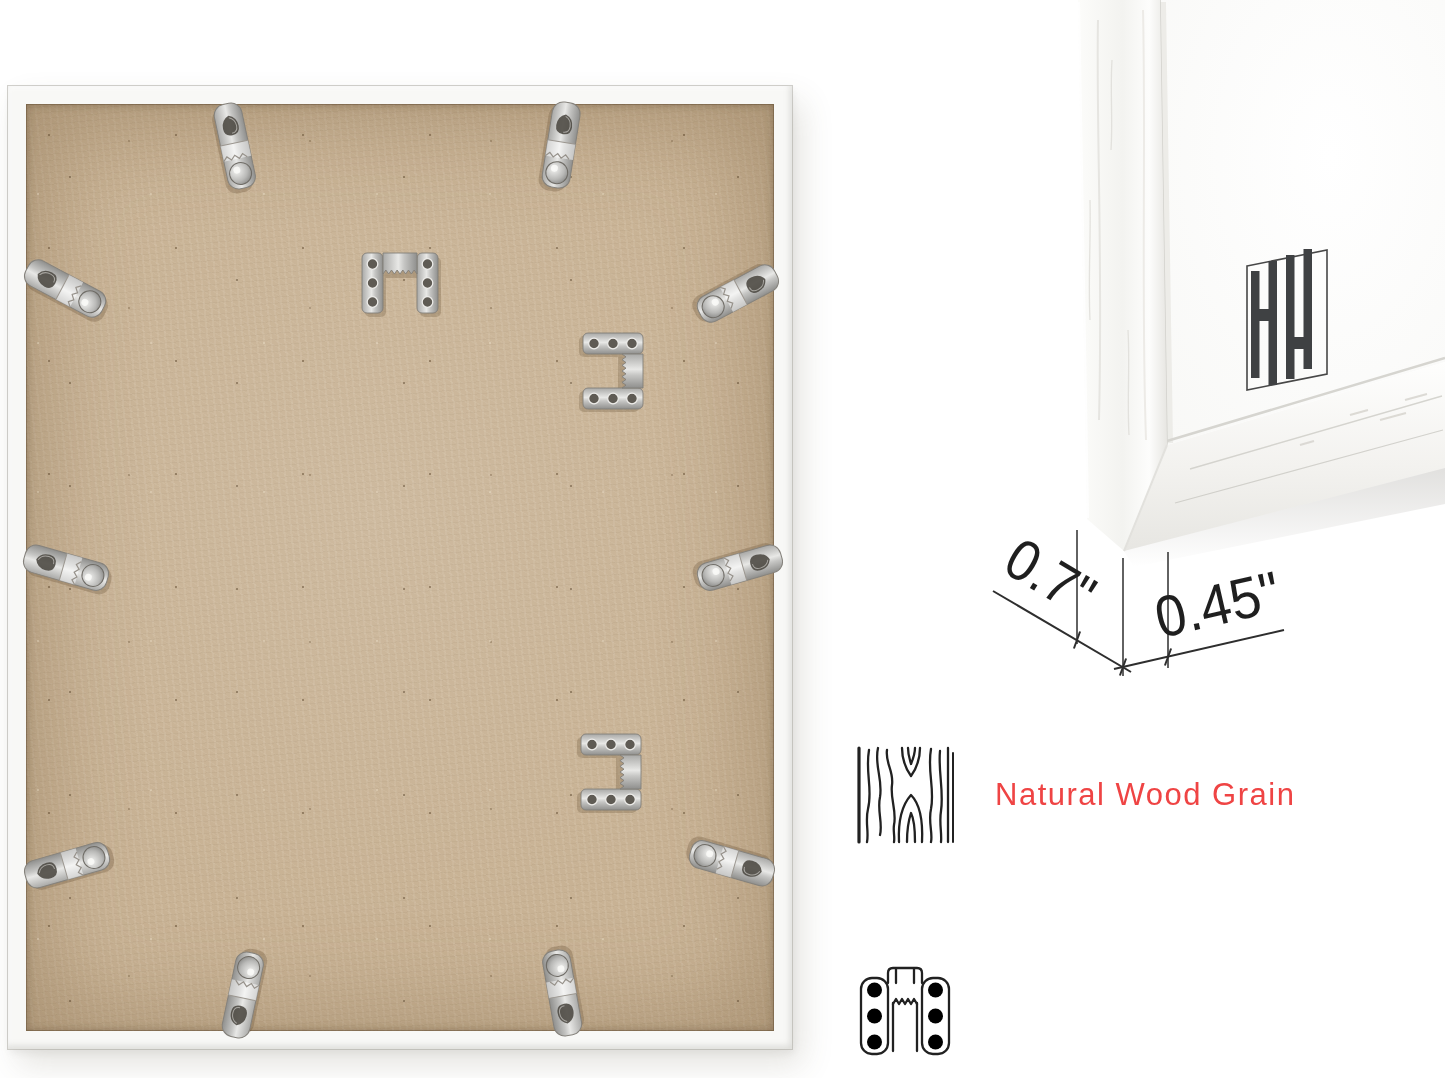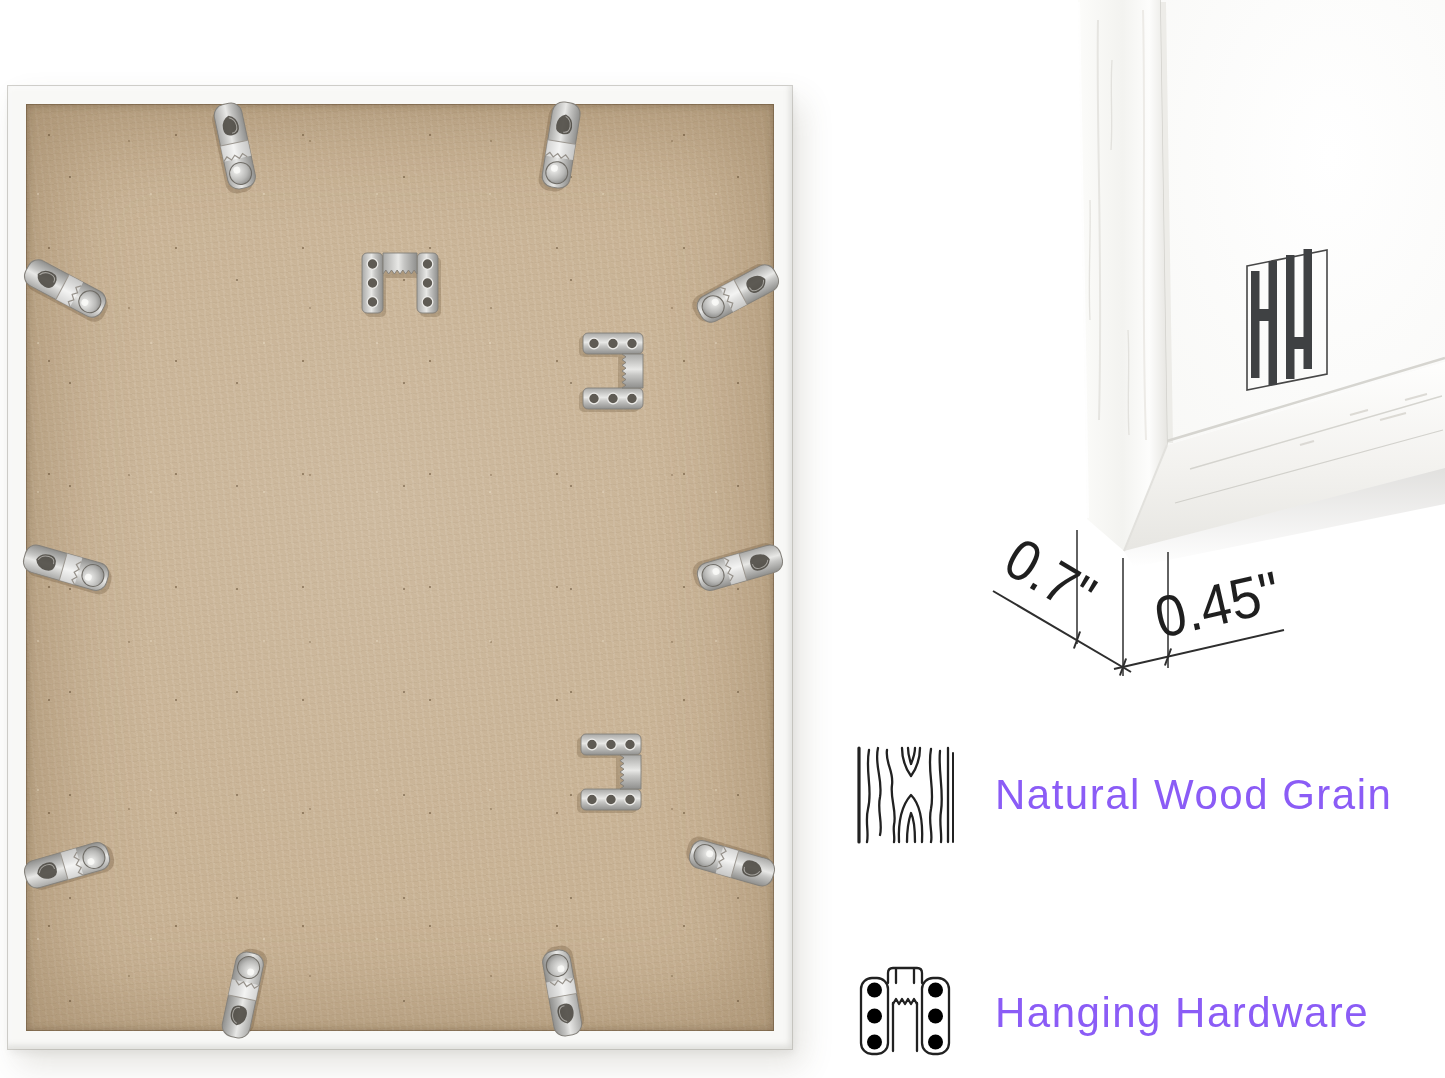--- a/index.html
+++ b/index.html
@@ -41,21 +41,21 @@
   .dims .ext{stroke-width:1.5;}
   .dims .dim{stroke-width:2;}
   .dims .tick{stroke-width:2;}
   .dims text{font-family:"Liberation Sans",sans-serif;font-size:58px;fill:#1f1f1f;font-weight:500;}
 
   
   .feature-row{position:absolute;left:852px;height:100px;display:flex;align-items:center;}
   .ficon{width:106px;height:100px;flex:0 0 auto;}
   .ficon path,.ficon line,.ficon rect,.ficon ellipse{fill:none;stroke:#212121;stroke-width:2.3;
       stroke-linecap:round;stroke-linejoin:round;}
-  .flabel{margin-left:37px;font-size:42px;letter-spacing:1.5px;color:#8b5cf6;white-space:nowrap;}
+  .flabel{margin-left:37px;font-size:31px;letter-spacing:1.5px;color:#ef4444;white-space:nowrap;}
 </style>
 </head>
 <body>
 
 <div class="canvas">
 
   <svg class="defs" aria-hidden="true">
     <defs>
       <linearGradient id="metalg" x1="0" y1="0" x2="1" y2="0">
         <stop offset="0" stop-color="#a9a9a7"></stop>
@@ -244,16 +244,15 @@
       <path d="M41,41 l3,-5 3,5 3,-5 3,5 3,-5 3,5 3,-5 3,5"></path>
       <path d="M41,88 L41,40"></path>
       <path d="M65,88 L65,40"></path>
       <circle cx="22.5" cy="27" r="7.5"></circle>
         <circle cx="22.5" cy="53" r="7.5"></circle>
         <circle cx="22.5" cy="79" r="7.5"></circle>
       <circle cx="83.5" cy="27" r="7.5"></circle>
         <circle cx="83.5" cy="53" r="7.5"></circle>
         <circle cx="83.5" cy="79" r="7.5"></circle>
     </svg>
-    <div class="flabel">Hanging Hardware</div>
   </div>
 
 </div>
 
 </body></html>

